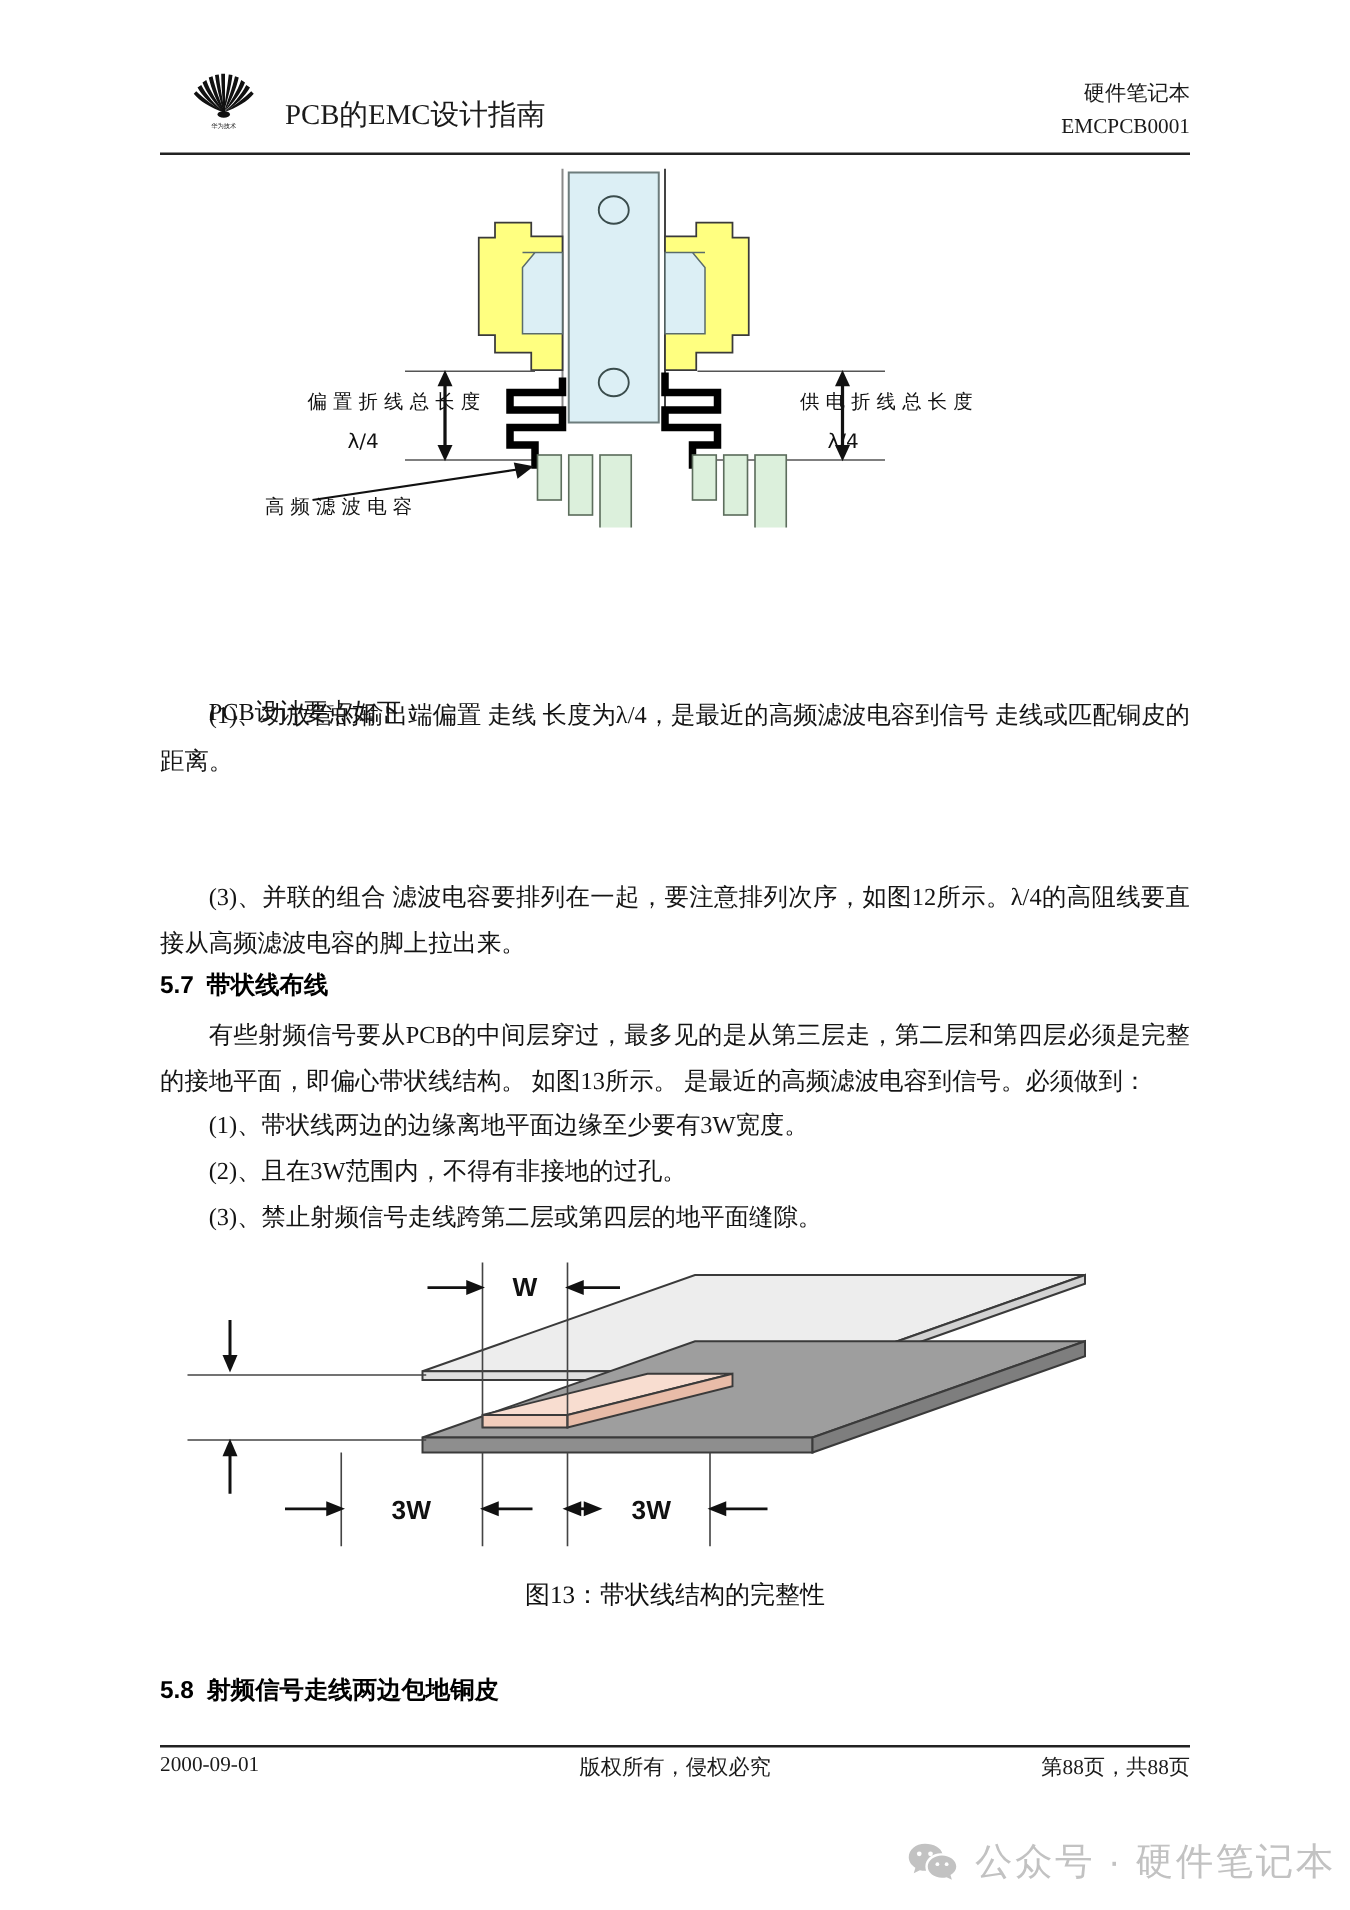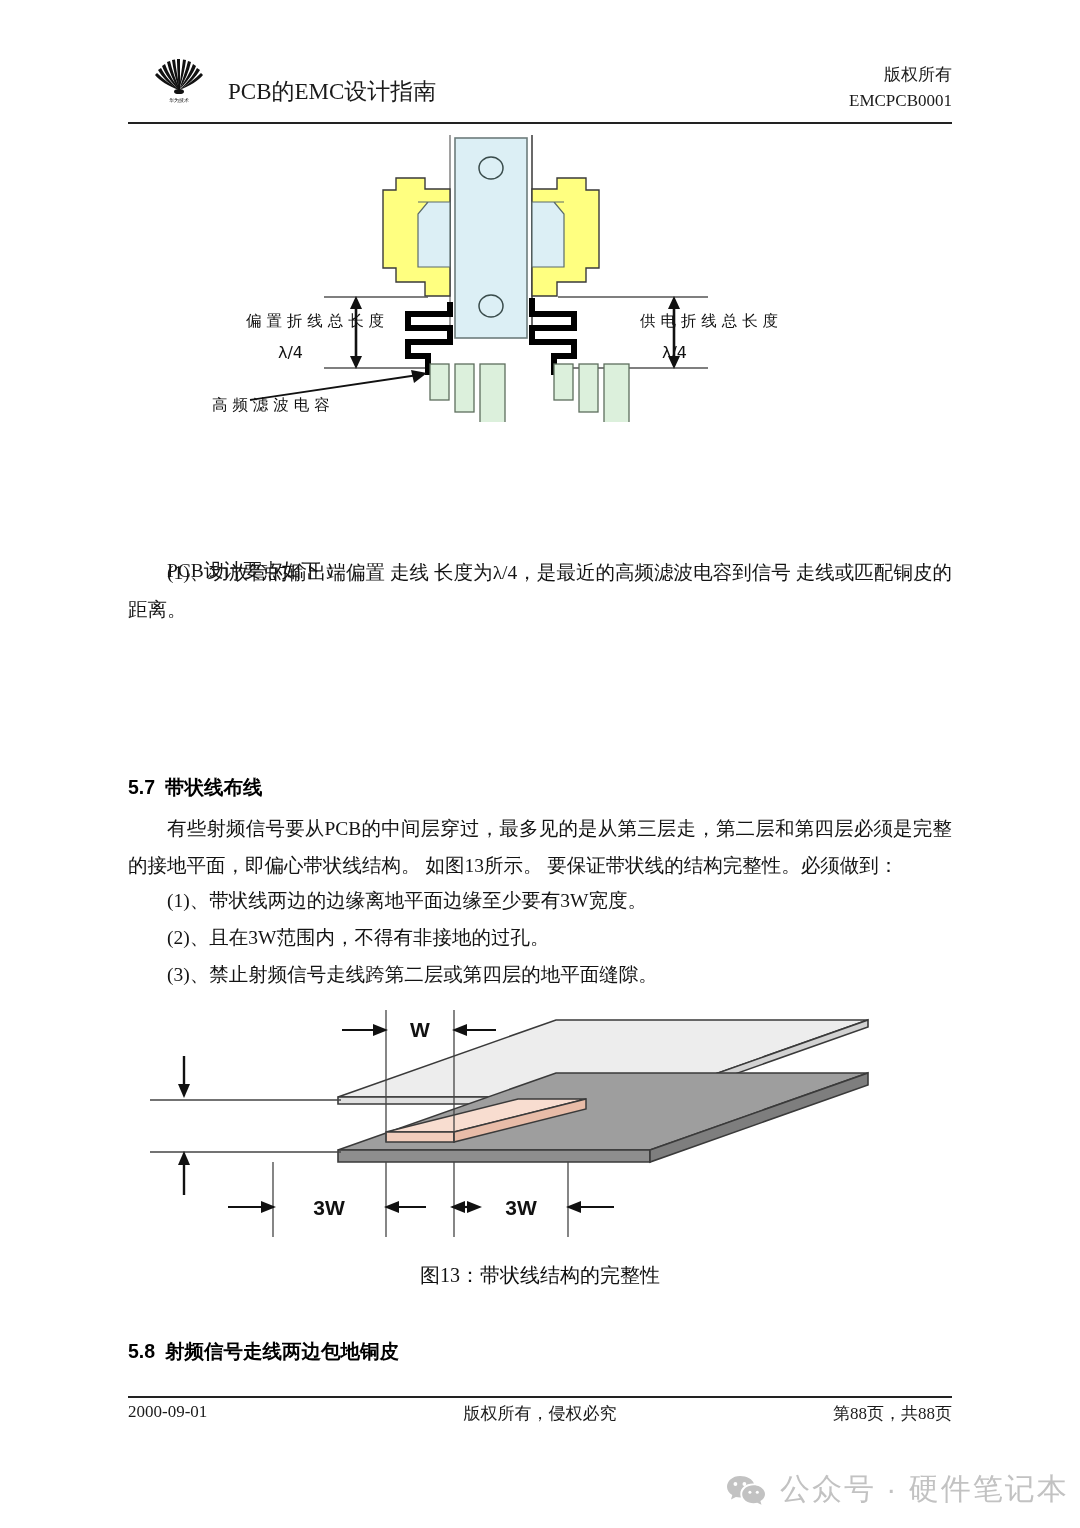--- a/index.html
+++ b/index.html
@@ -200,21 +200,21 @@
         </g>
         <g fill="#111" font-size="5" font-family="DejaVu Sans, sans-serif">
           <text x="27" y="52" text-anchor="middle">华为技术</text>
         </g>
       </svg>
     </div>
 
     <div class="header-title">PCB的EMC设计指南</div>
 
     <div class="header-right">
-      <div>版权所有</div>
+      <div>硬件笔记本</div>
       <div>EMCPCB0001</div>
     </div>
   </div>
   <div class="header-rule"></div>
 
   <div class="fig12-wrap">
     <svg class="fig12" width="824" height="290" viewBox="0 0 824 290">
       <defs></defs>
 
       <line x1="322" y1="3" x2="322" y2="208" stroke="#8a8a8a" stroke-width="1.6"></line>
@@ -270,26 +270,27 @@
       <text x="512" y="194" font-family="DejaVu Sans, sans-serif" font-size="15.5" fill="#111">供 电 折 线 总 长 度</text>
       <text x="534" y="226" font-family="DejaVu Sans, sans-serif" font-size="16" fill="#111">λ/4</text>
 
       <text x="84" y="278" font-family="DejaVu Sans, sans-serif" font-size="15.5" fill="#111">高 频 滤 波 电 容</text>
     </svg>
   </div>
 
 
   <div class="body-text indent" id="p-intro">PCB设计要点如下：</div>
   <div class="body-text indent" id="p-item1">(1)、功放管的输出端偏置 走线 长度为λ/4，是最近的高频滤波电容到信号 走线或匹配铜皮的距离。</div>
+  <div class="body-text indent" id="p-item3">(3)、并联的组合 滤波电容要排列在一起，要注意排列次序，如图12所示。λ/4的高阻线要直接从高频滤波电容的脚上拉出来。</div>
 
   <div class="sec-head" id="sec57">
     <span class="num">5.7</span><span>带状线布线</span>
   </div>
 
-  <div class="body-text indent" id="p-57body">有些射频信号要从PCB的中间层穿过，最多见的是从第三层走，第二层和第四层必须是完整的接地平面，即偏心带状线结构。 如图13所示。 要保证带状线的结构完整性。必须做到：</div>
+  <div class="body-text indent" id="p-57body">有些射频信号要从PCB的中间层穿过，最多见的是从第三层走，第二层和第四层必须是完整的接地平面，即偏心带状线结构。 如图13所示。 是最近的高频滤波电容到信号。必须做到：</div>
   <div class="body-text indent" id="p-57a">(1)、带状线两边的边缘离地平面边缘至少要有3W宽度。</div>
   <div class="body-text indent" id="p-57b">(2)、且在3W范围内，不得有非接地的过孔。</div>
   <div class="body-text indent" id="p-57c">(3)、禁止射频信号走线跨第二层或第四层的地平面缝隙。</div>
 
   <div class="fig13-wrap">
     <svg width="824" height="250" viewBox="0 0 824 250">
 
       <g>
         <polygon points="210,105 428,28 740,28 522,105" fill="#EDEDED" stroke="#3a3a3a" stroke-width="1.6"></polygon>
         <polygon points="210,105 522,105 522,112 210,112" fill="#E0E0E0" stroke="#3a3a3a" stroke-width="1.6"></polygon>

